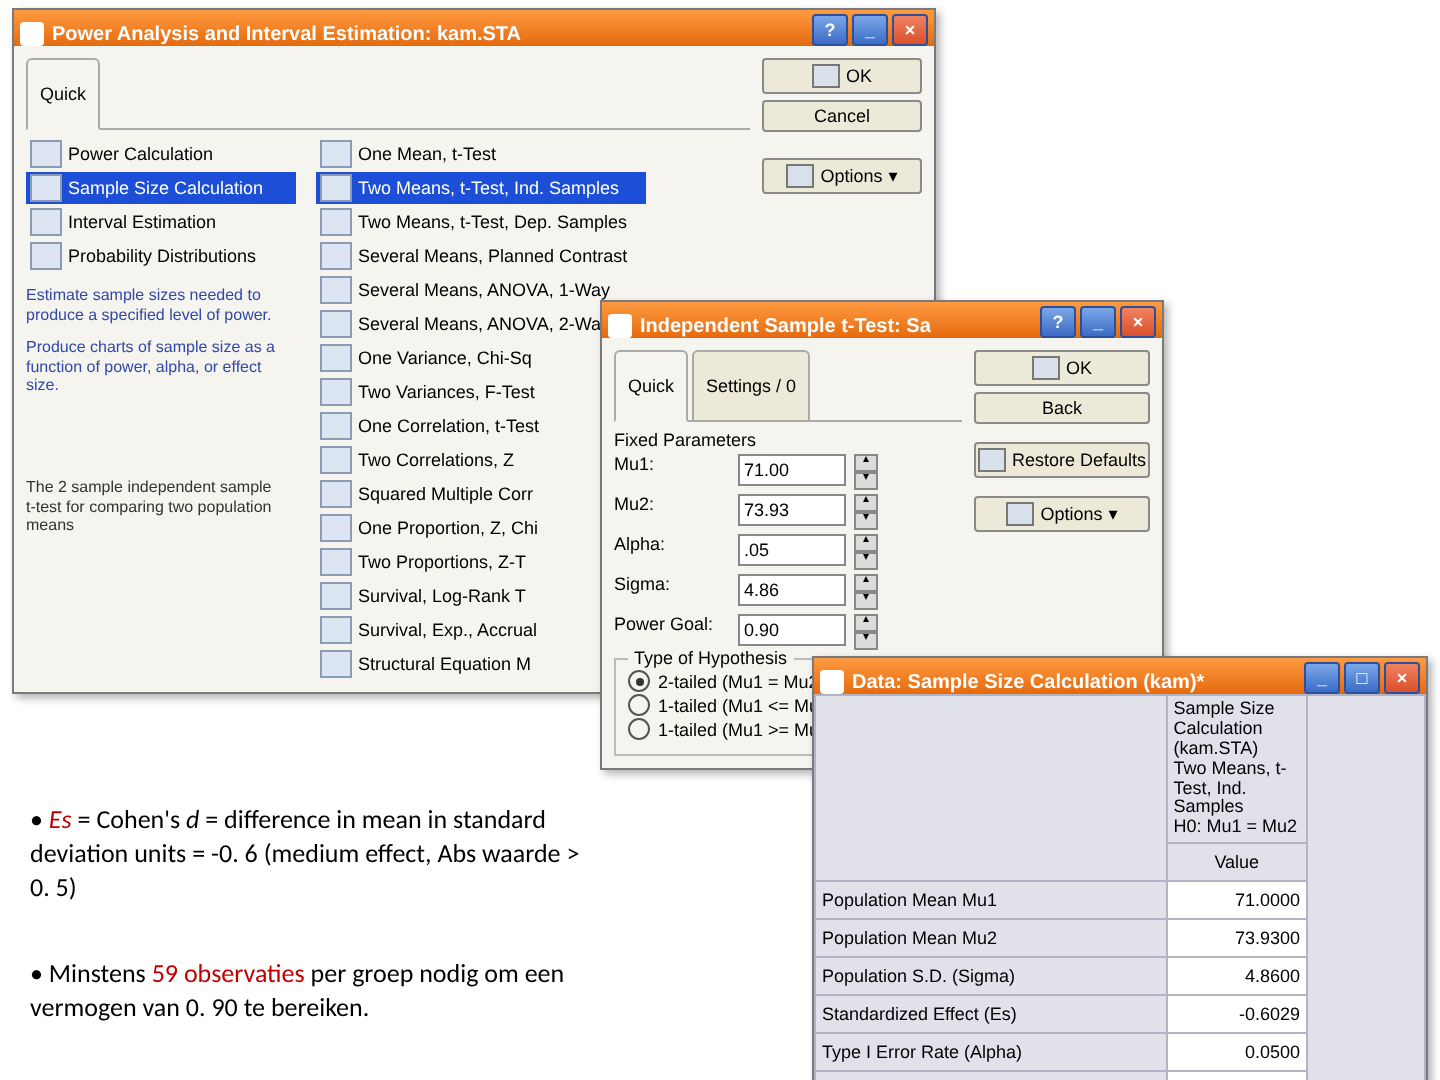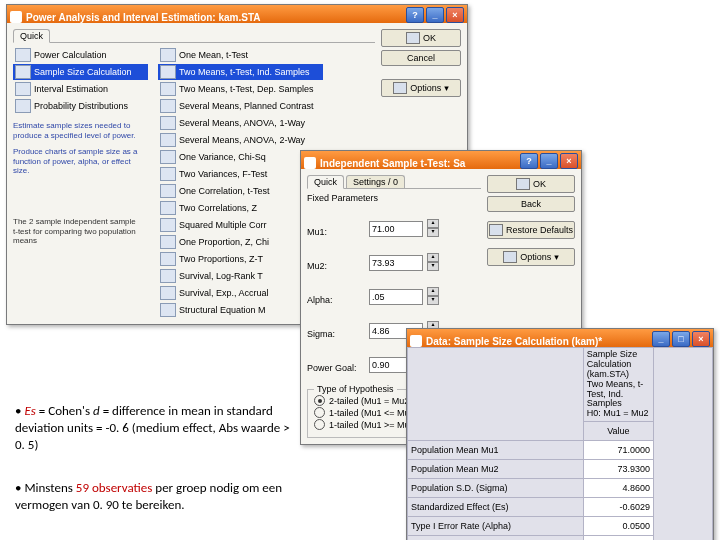--- a/index.html
+++ b/index.html
@@ -5,32 +5,32 @@
 body{margin:0;font-family:"Segoe UI",Tahoma,sans-serif;font-size:9px;background:#fff;width:720px;height:540px;position:relative;overflow:hidden}
 .win{position:absolute;background:#f5f4ef;border:1px solid #797a7c;box-shadow:2px 2px 4px rgba(0,0,0,0.3)}
 .tbar{background:linear-gradient(to bottom,#ff9b42,#e56a0e);height:18px;display:flex;align-items:flex-end;padding:0 3px;color:#fff;font-weight:bold;font-size:10px}
 .tbar .icn{width:12px;height:12px;background:#fff;margin-right:4px;border-radius:2px}
 .tbar .ttl{flex:1;white-space:nowrap;overflow:hidden}
 .wbtns{display:flex;gap:2px}
 .wbtn{width:16px;height:14px;background:linear-gradient(to bottom,#7ba7e8,#3b6bc5);border:1px solid #2a4f9c;border-radius:2px;color:#fff;display:flex;align-items:center;justify-content:center;font-size:9px;font-weight:bold;cursor:pointer}
 .wbtn.cls{background:linear-gradient(to bottom,#f08262,#d9502a)}
 .body{padding:6px;display:flex;gap:6px}
 .tabs{display:flex;border-bottom:1px solid #aaa;margin-bottom:4px}
-.tab{padding:1px 6px;border:1px solid #aaa;border-bottom:none;background:#ece9d8;border-radius:3px 3px 0 0;margin-right:2px;cursor:pointer;font-size:9px}
+.tab{padding:12px 6px;border:1px solid #aaa;border-bottom:none;background:#ece9d8;border-radius:3px 3px 0 0;margin-right:2px;cursor:pointer;font-size:9px}
 .tab.act{background:#f5f4ef;border-bottom:1px solid #f5f4ef;margin-bottom:-1px}
 .col{display:flex;flex-direction:column;gap:1px}
 .itm{display:flex;align-items:center;gap:3px;padding:1px 2px;cursor:pointer;font-size:9px;white-space:nowrap}
 .itm.sel{background:#1d4ed8;color:#fff}
 .itm .mi{width:14px;height:12px;border:1px solid #8a9bb5;background:#dde5f2;display:inline-block;flex-shrink:0}
 .help{color:#3048a8;font-size:8px;margin-top:6px;max-width:125px;line-height:1.2}
 .help.k{color:#333}
 .rp{display:flex;flex-direction:column;gap:3px;width:80px}
 .btn{background:#ece9d8;border:1px solid #8a8a8a;border-radius:2px;padding:2px 4px;display:flex;align-items:center;gap:3px;cursor:pointer;font-size:9px;white-space:nowrap;justify-content:center}
 .btn .bi{width:12px;height:10px;border:1px solid #777;background:#d8e0ec;flex-shrink:0}
-.fld{display:flex;align-items:flex-end;gap:4px;margin:16px 0;font-size:9px}
+.fld{display:flex;align-items:flex-start;gap:4px;margin:2px 0;font-size:9px}
 .fld label{width:58px}
 .fld .inp{width:48px;border:1px solid #888;background:#fff;padding:1px 2px;font-size:9px;height:12px}
 .spin{display:flex;flex-direction:column}
 .spin span{width:10px;height:7px;border:1px solid #888;background:#dcdcdc;font-size:6px;line-height:5px;text-align:center;cursor:pointer}
 .gbox{border:1px solid #bbb;padding:4px 6px 6px;margin-top:4px;font-size:9px;position:relative}
 .gbox .gt{position:absolute;top:-6px;left:6px;background:#f5f4ef;padding:0 3px}
 .radio{display:flex;align-items:center;gap:4px;margin:1px 0;font-size:9px}
 .radio .rb{width:9px;height:9px;border:1px solid #555;border-radius:50%;display:flex;align-items:center;justify-content:center}
 .radio.ck .rb::after{content:"";width:4px;height:4px;background:#333;border-radius:50%}
 .tbl{border-collapse:collapse;width:100%;font-size:9px}

